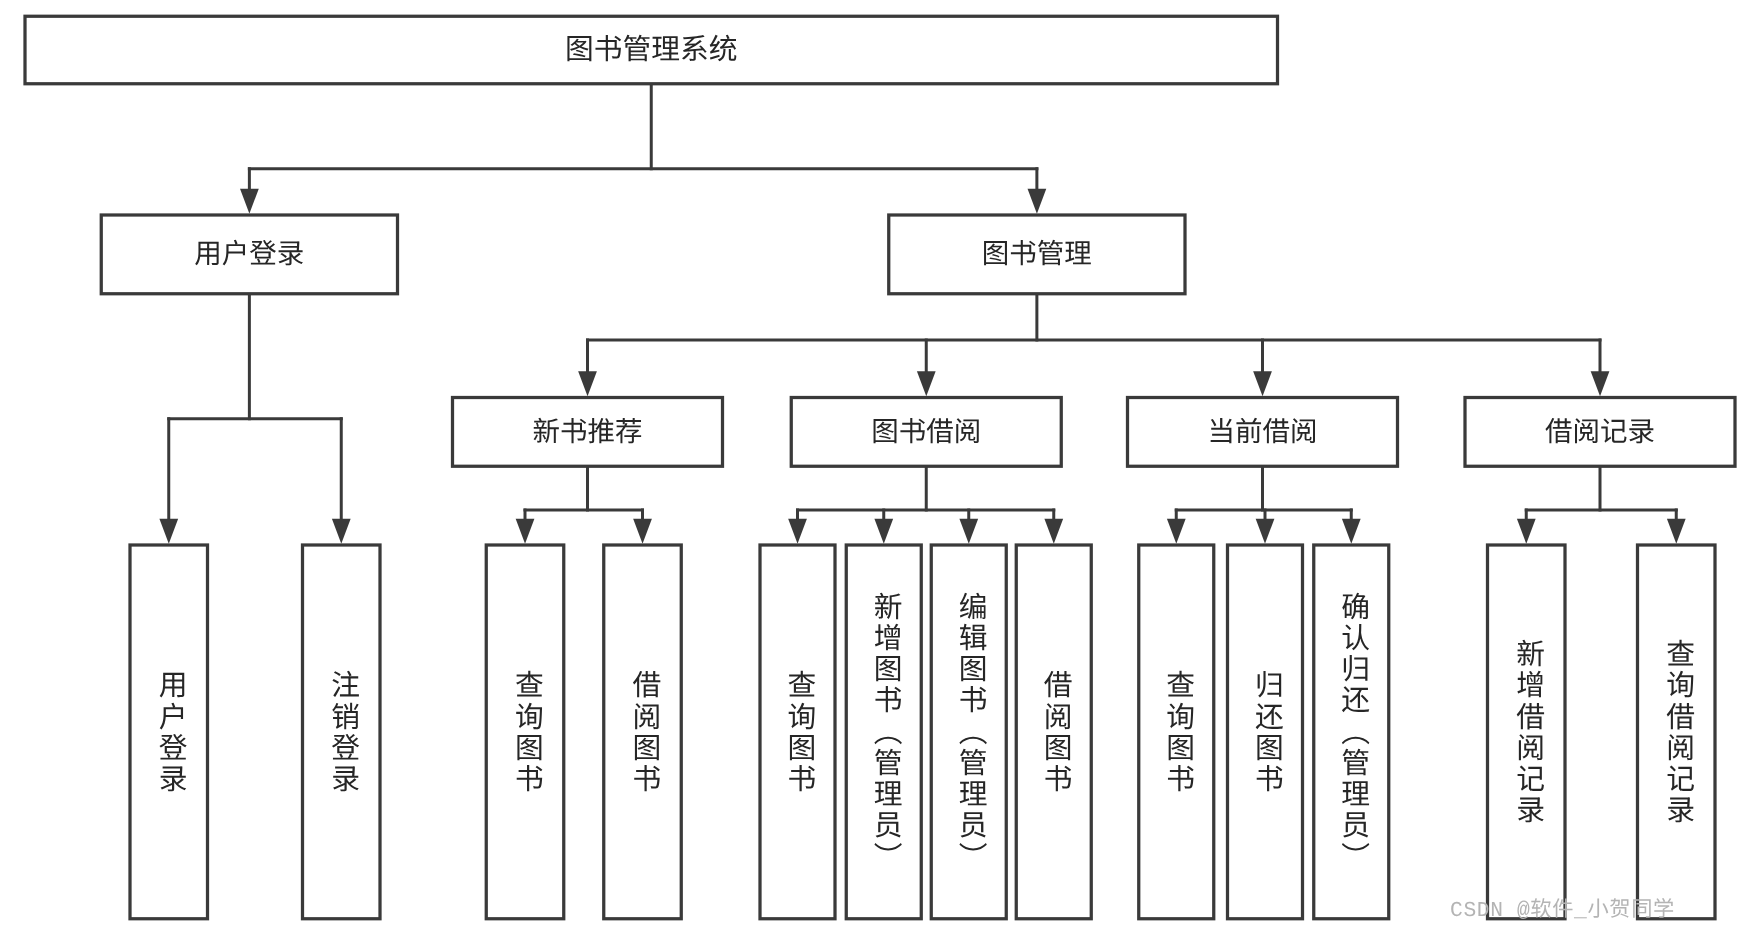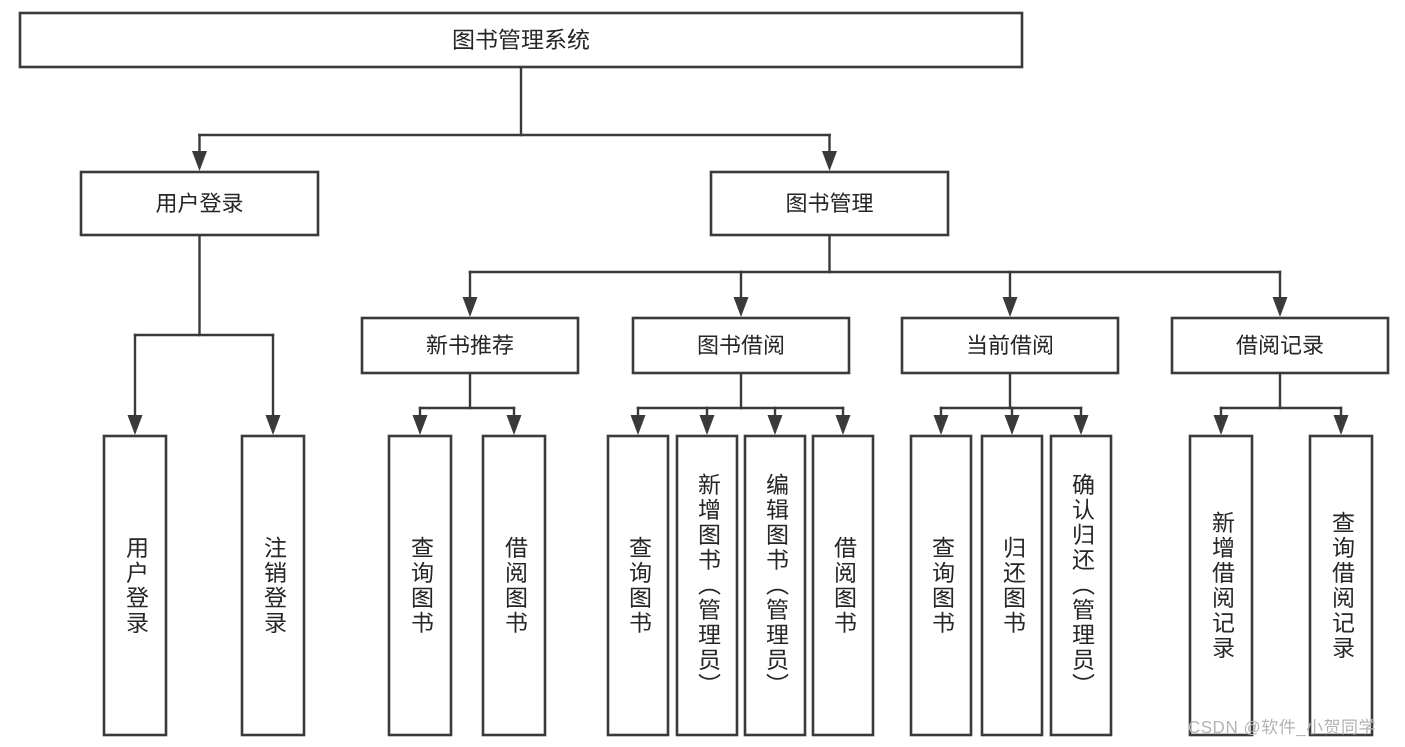--- a/index.html
+++ b/index.html
@@ -38,22 +38,22 @@
     text-orientation:upright;
     font-family:"DejaVu Sans","Liberation Sans",sans-serif;
     font-size:23px;
     line-height:1.18;
     letter-spacing:2px;
     color:#262626;
     white-space:nowrap;
   }
   #watermark{
     position:absolute;
-    left:1188px;top:713px;
-    font-family:Liberation Sans, sans-serif;
+    left:1160px;top:713px;
+    font-family:Liberation Mono, monospace;
     font-size:17px;
     color:#b4b4b4;
     white-space:nowrap;
     letter-spacing:0.5px;
   }
 </style>
 </head>
 <body>
 
 <div id="diagram-root">

